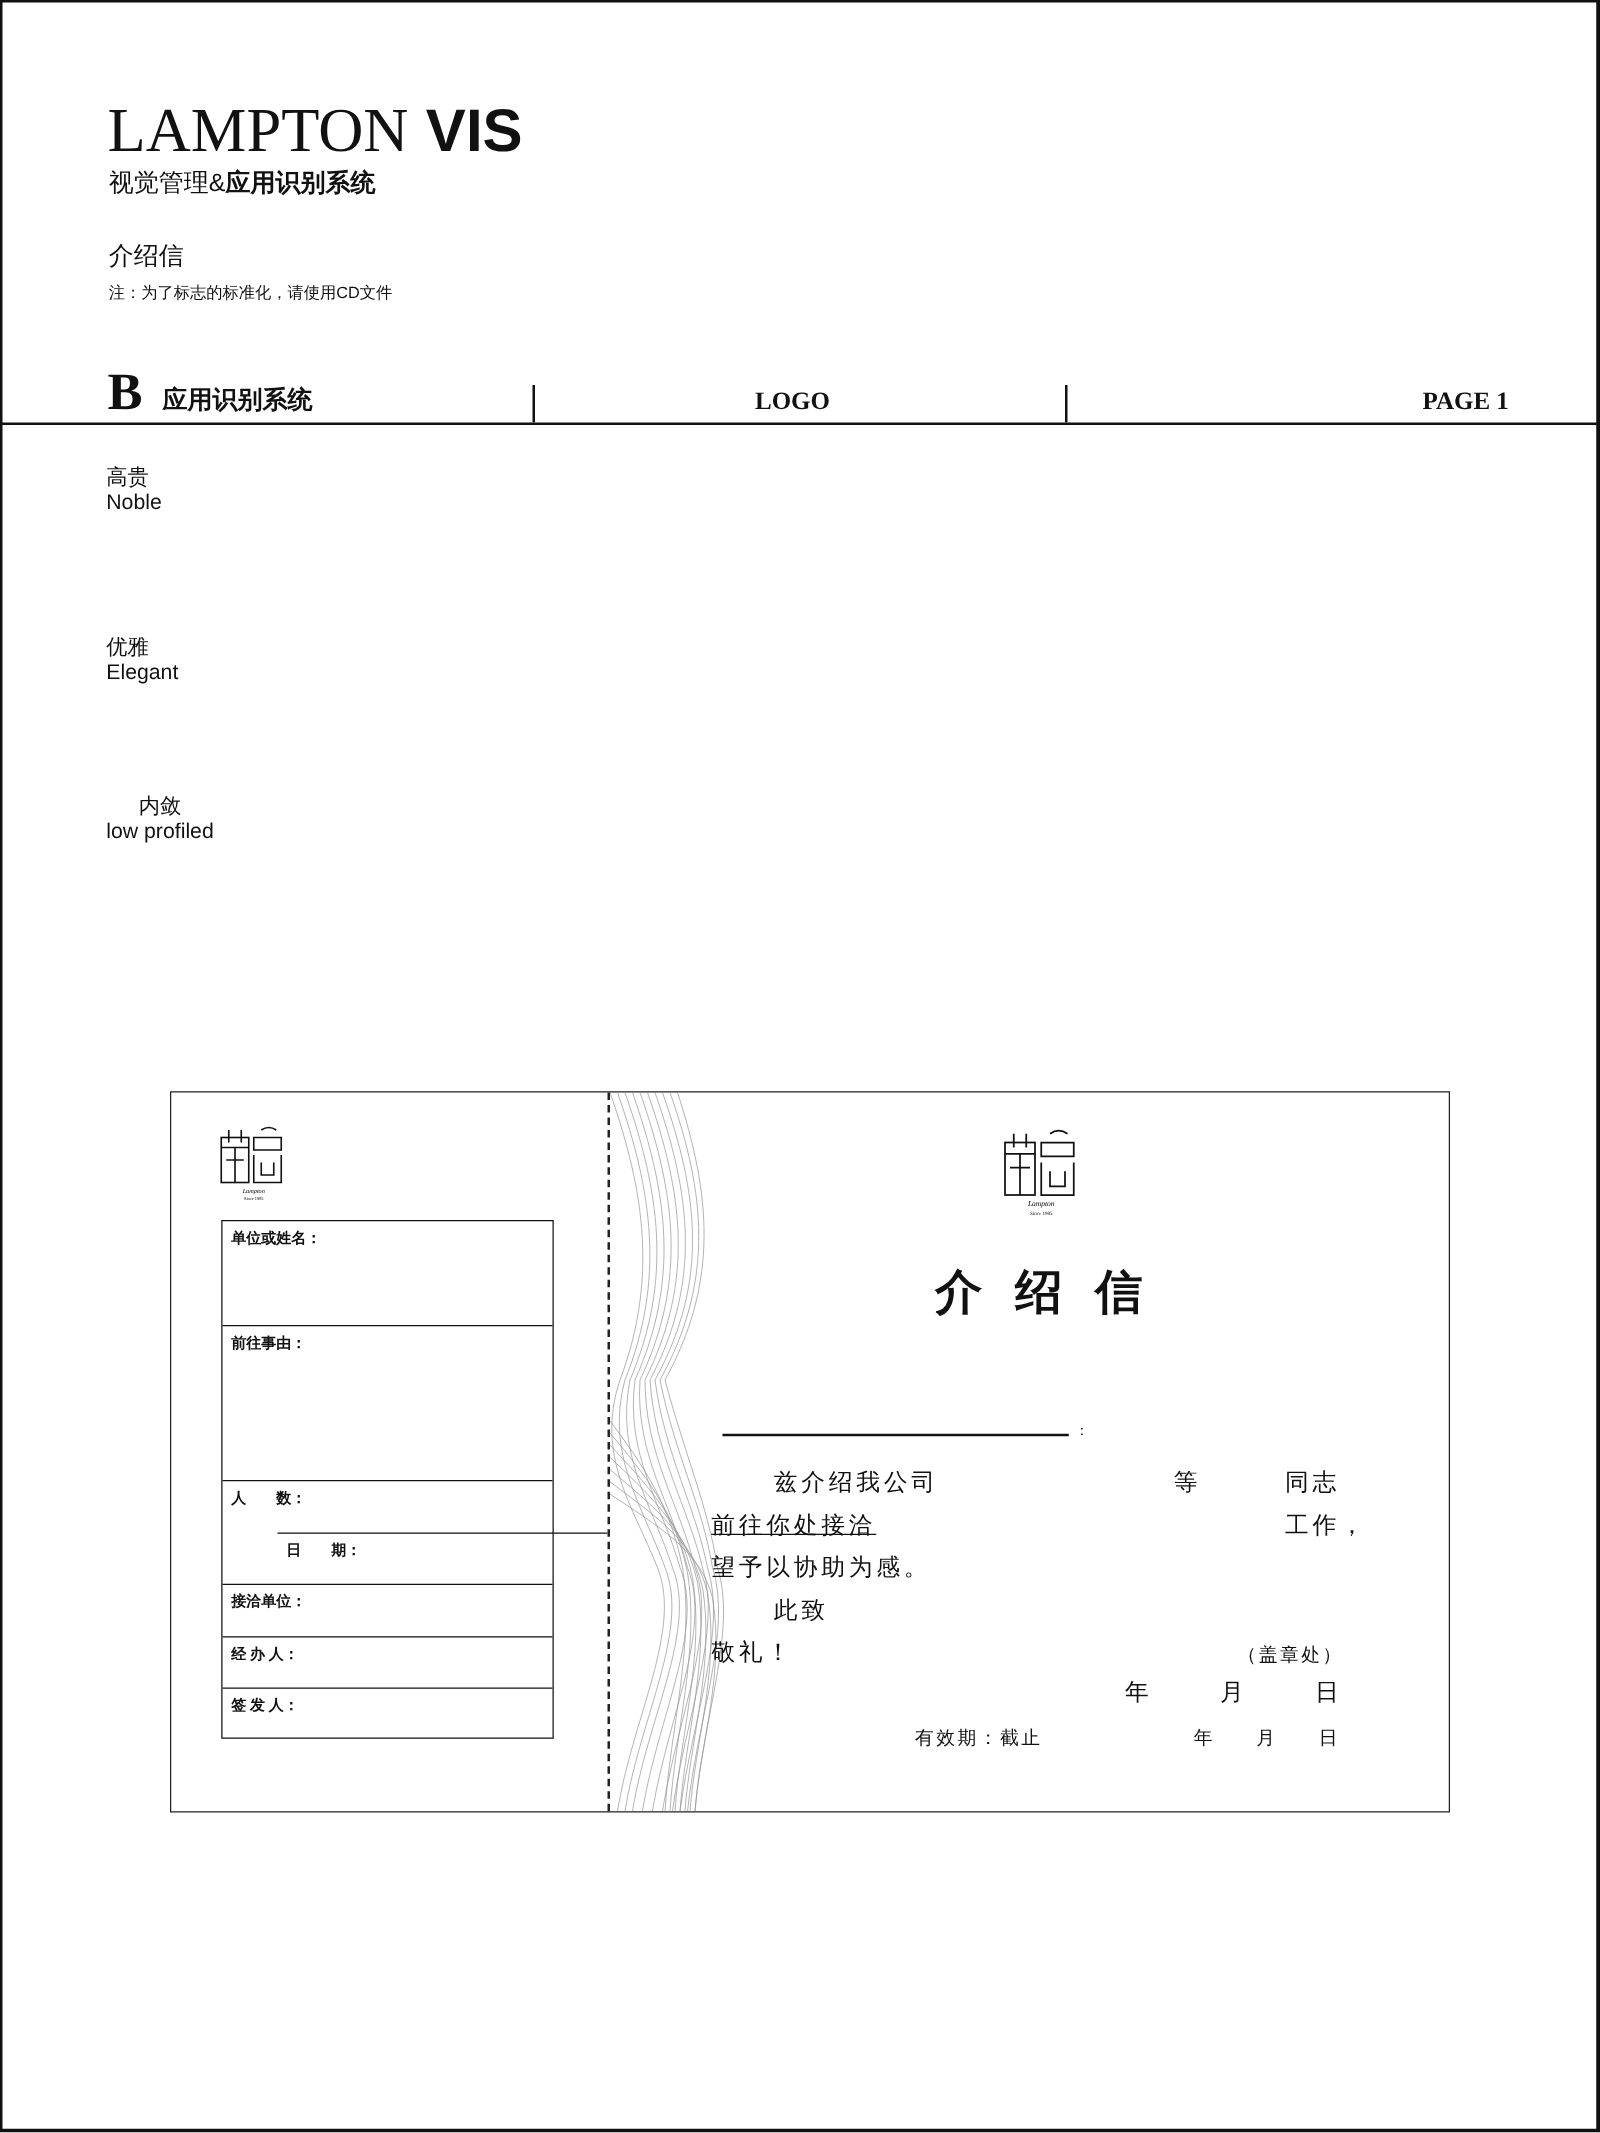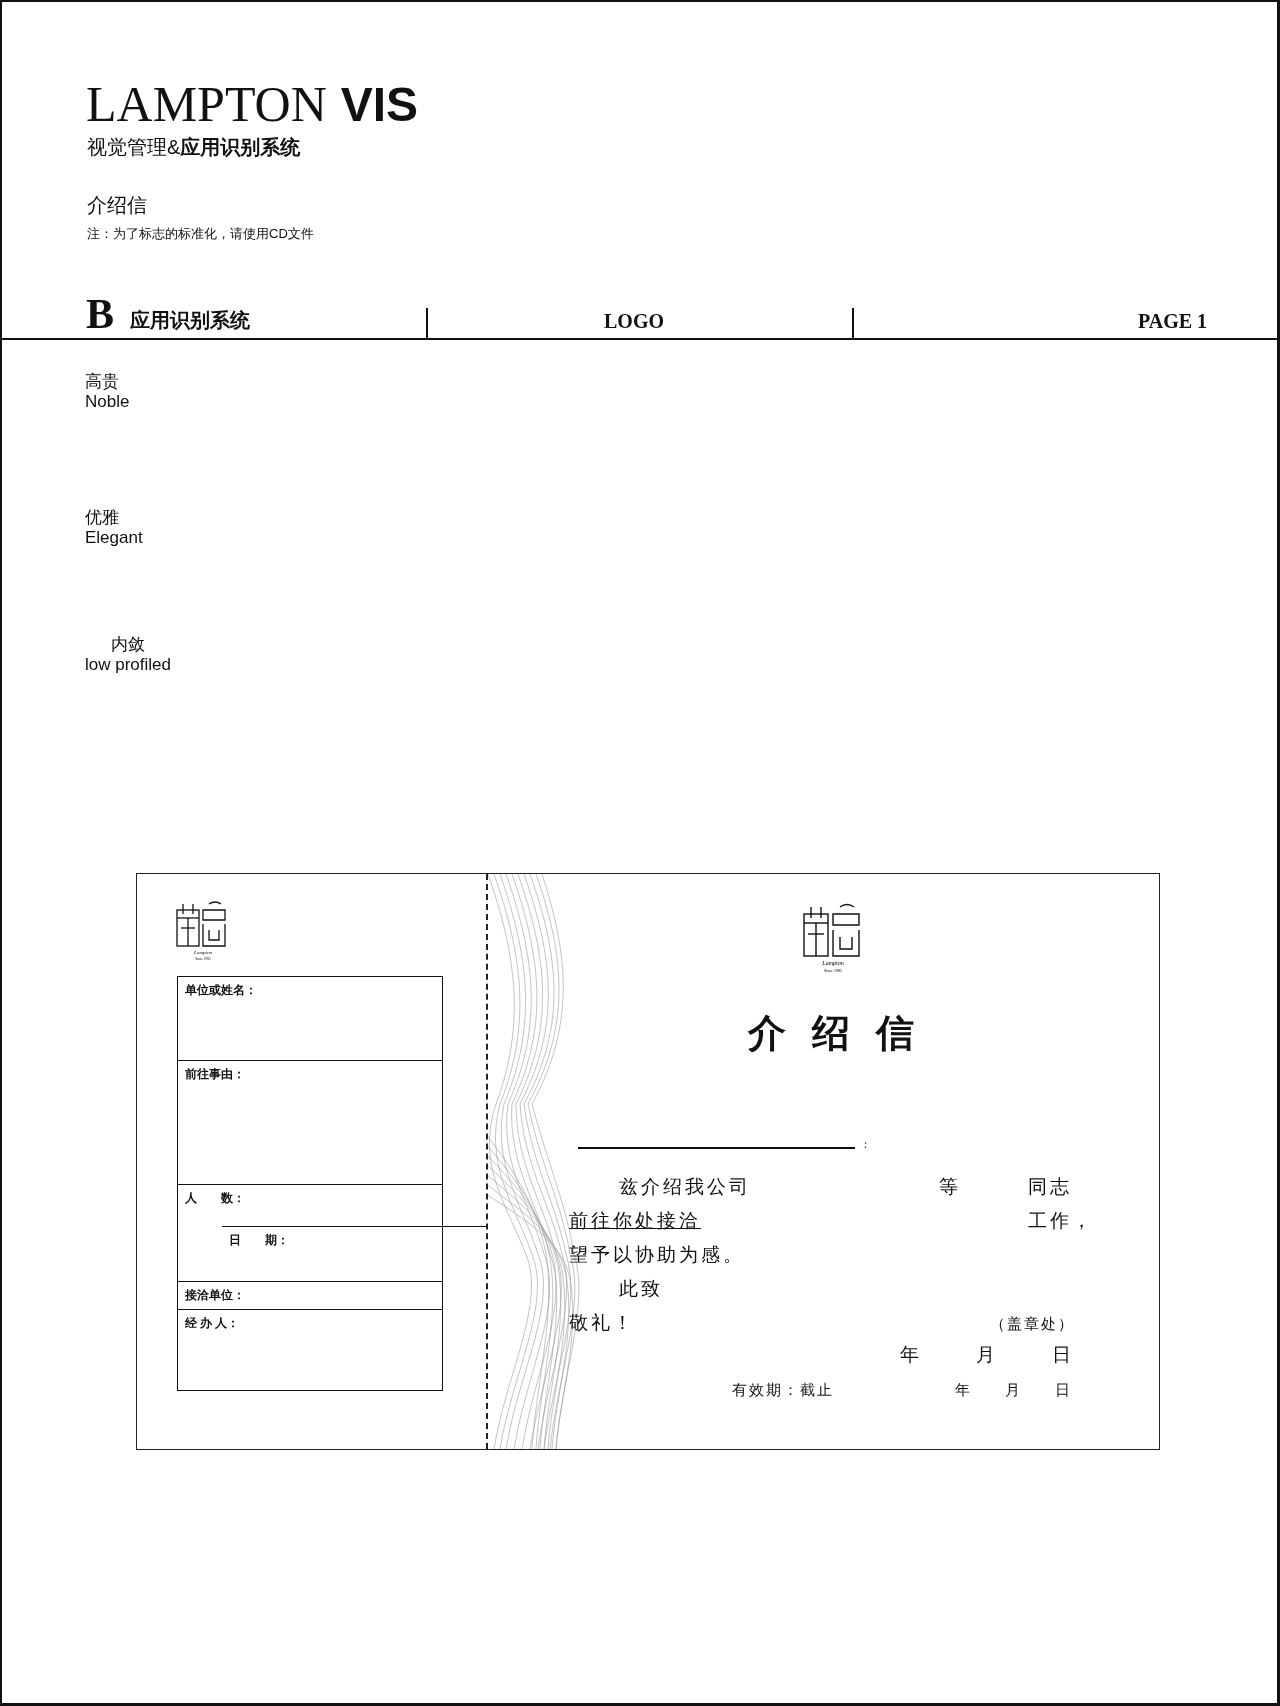--- a/index.html
+++ b/index.html
@@ -130,25 +130,28 @@
   </div>
   <div class="tbl-row" style="top:83px; height:95px;">
     <span class="tbl-label">前往事由：</span>
   </div>
   <div class="tbl-row" style="top:207px; height:42px;">
     <span class="tbl-label">人　　数：</span>
   </div>
   <div class="tbl-row" style="top:249px; height:42px;margin-left:44px;">
     <span class="tbl-label">日　　期：</span>
   </div>
-  <div class="tbl-row" style="top:290px; height:42px;margin-top:14px;">
+  <div class="tbl-row" style="top:290px; height:42px;">
     <span class="tbl-label">接洽单位：</span>
   </div>
   <div class="tbl-row" style="top:332px; height:42px;">
     <span class="tbl-label">经 办 人：</span>
+  </div>
+  <div class="tbl-row" style="top:373px; height:40px;">
+    <span class="tbl-label">签 发 人：</span>
   </div>
 </div>
 
 <svg class="abs logo-lg" viewBox="0 0 62 72">
   <g fill="none" stroke="#111" stroke-width="1.4">
     <rect x="2" y="12" width="24" height="42"></rect>
     <line x1="2" y1="21" x2="26" y2="21"></line>
       <line x1="9" y1="5" x2="9" y2="16"></line>
       <line x1="19" y1="5" x2="19" y2="16"></line>
     <line x1="14" y1="21" x2="14" y2="54"></line>

